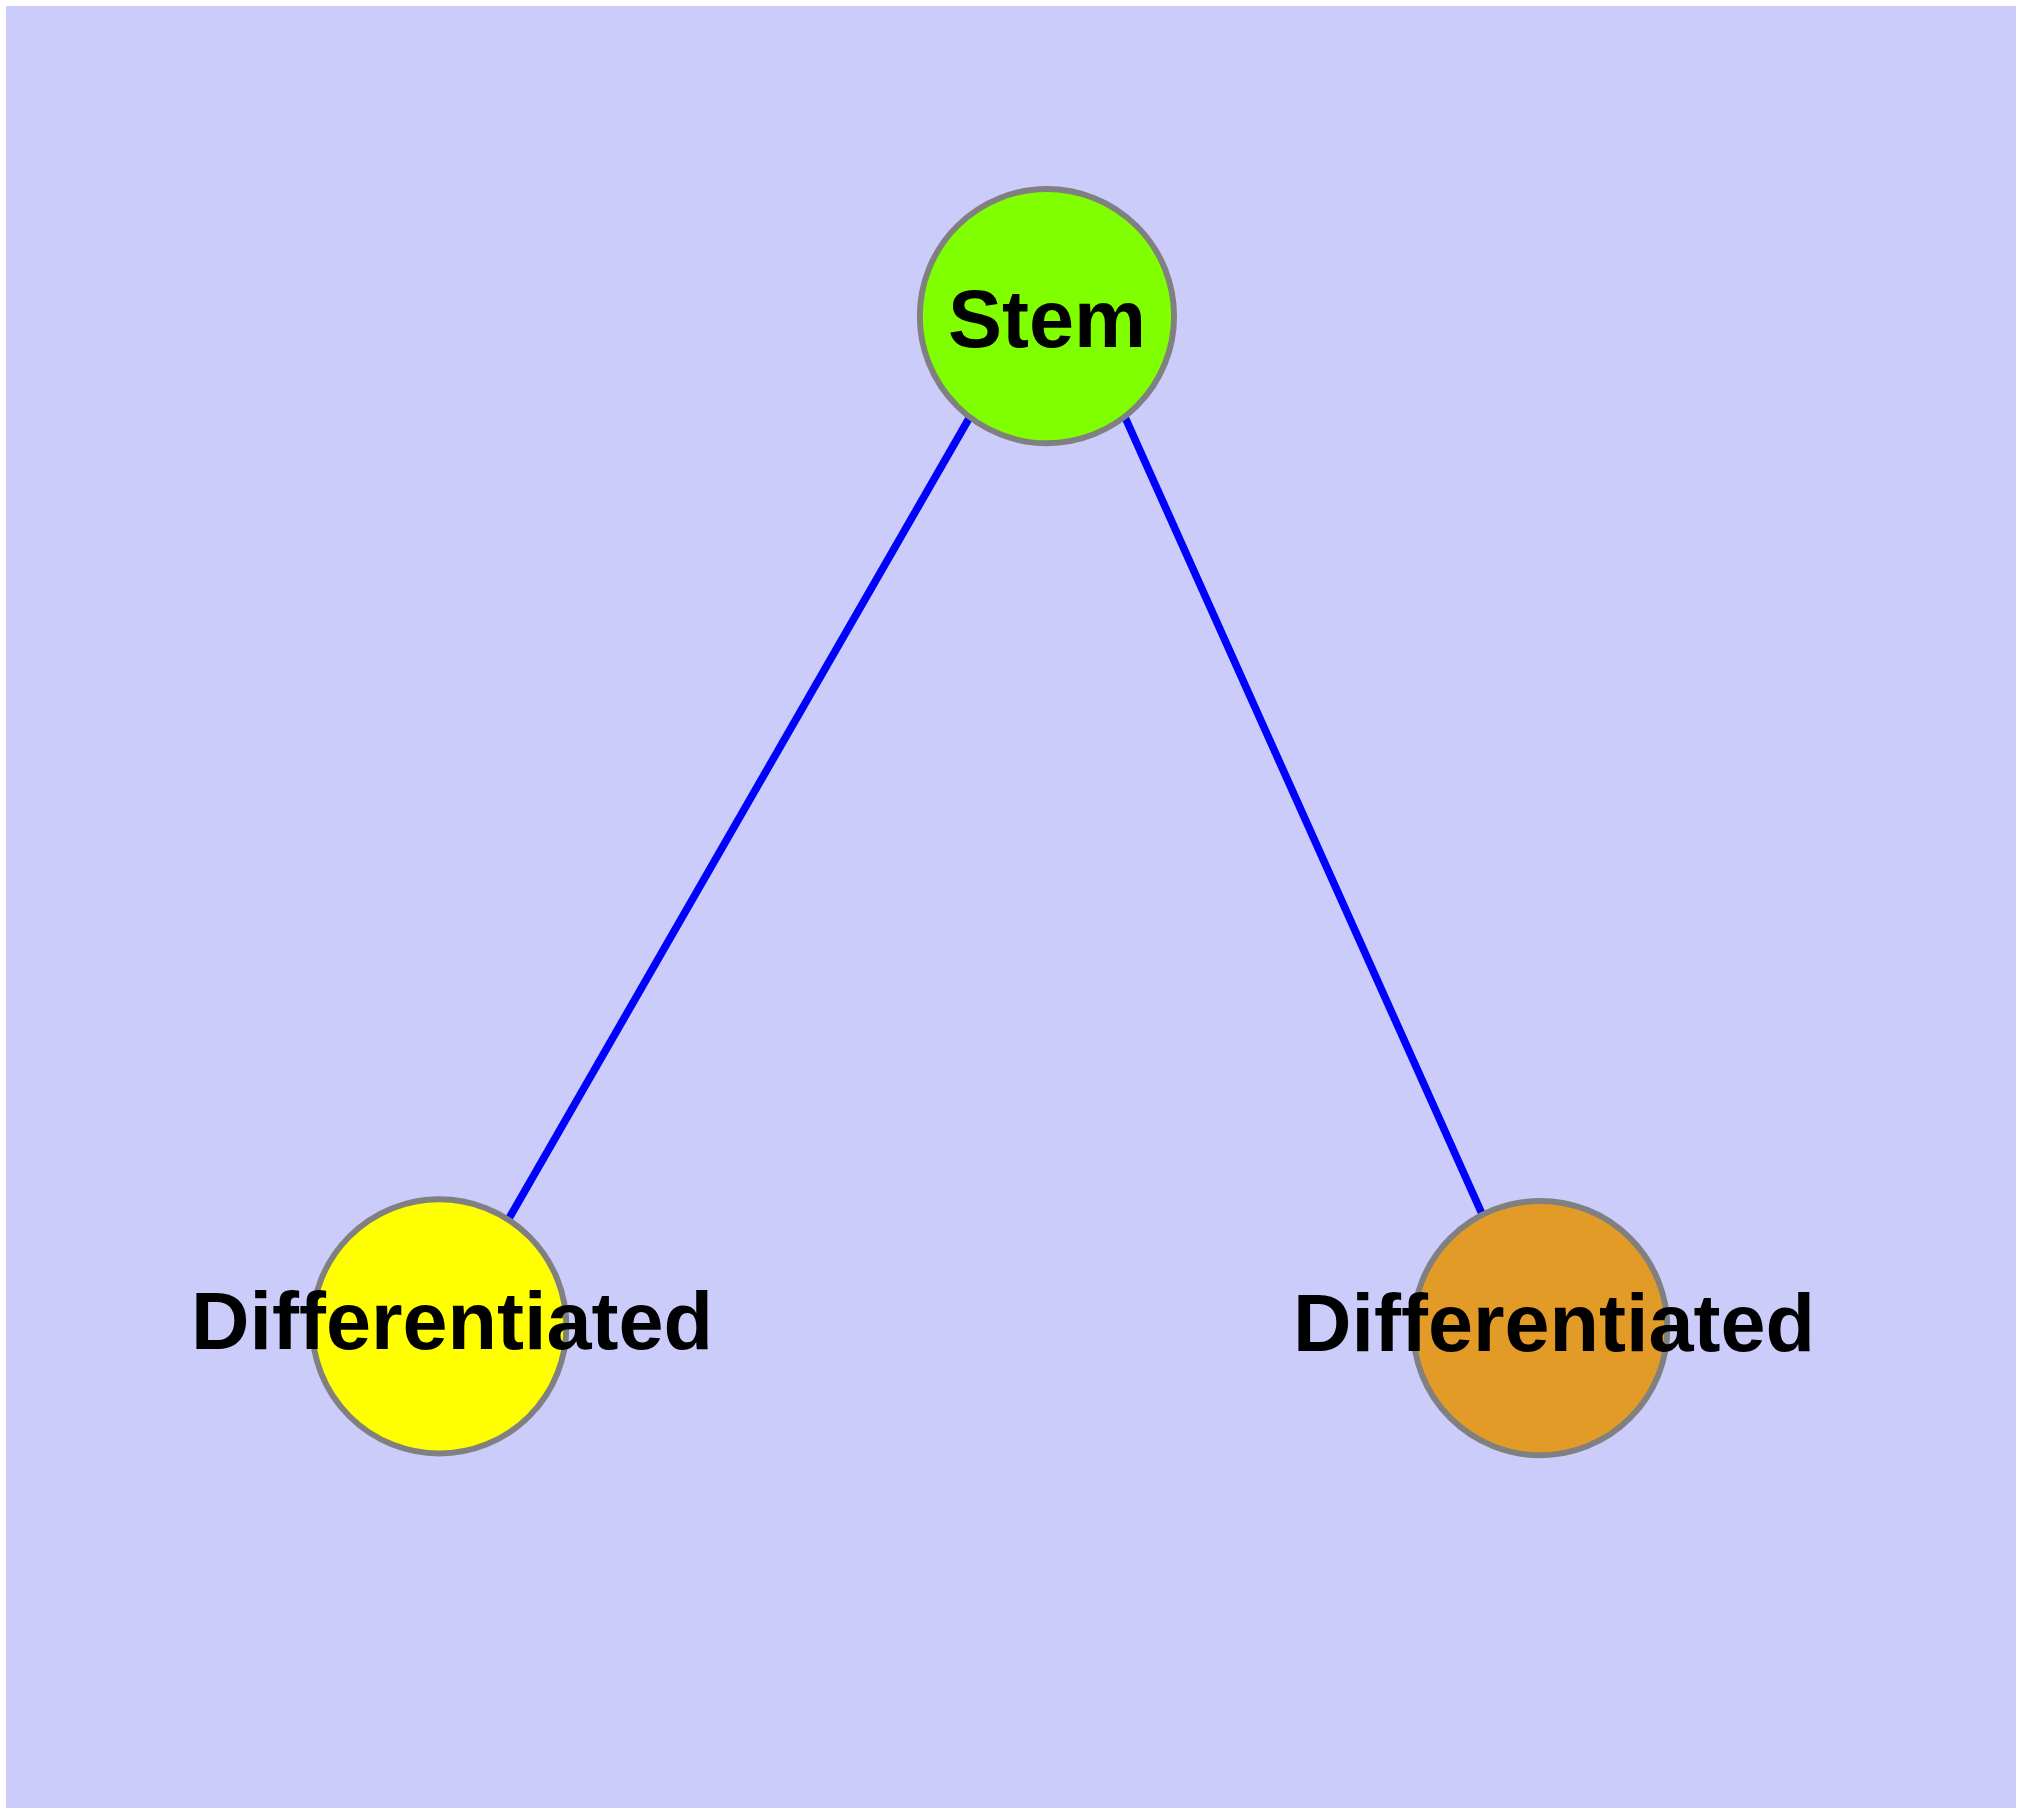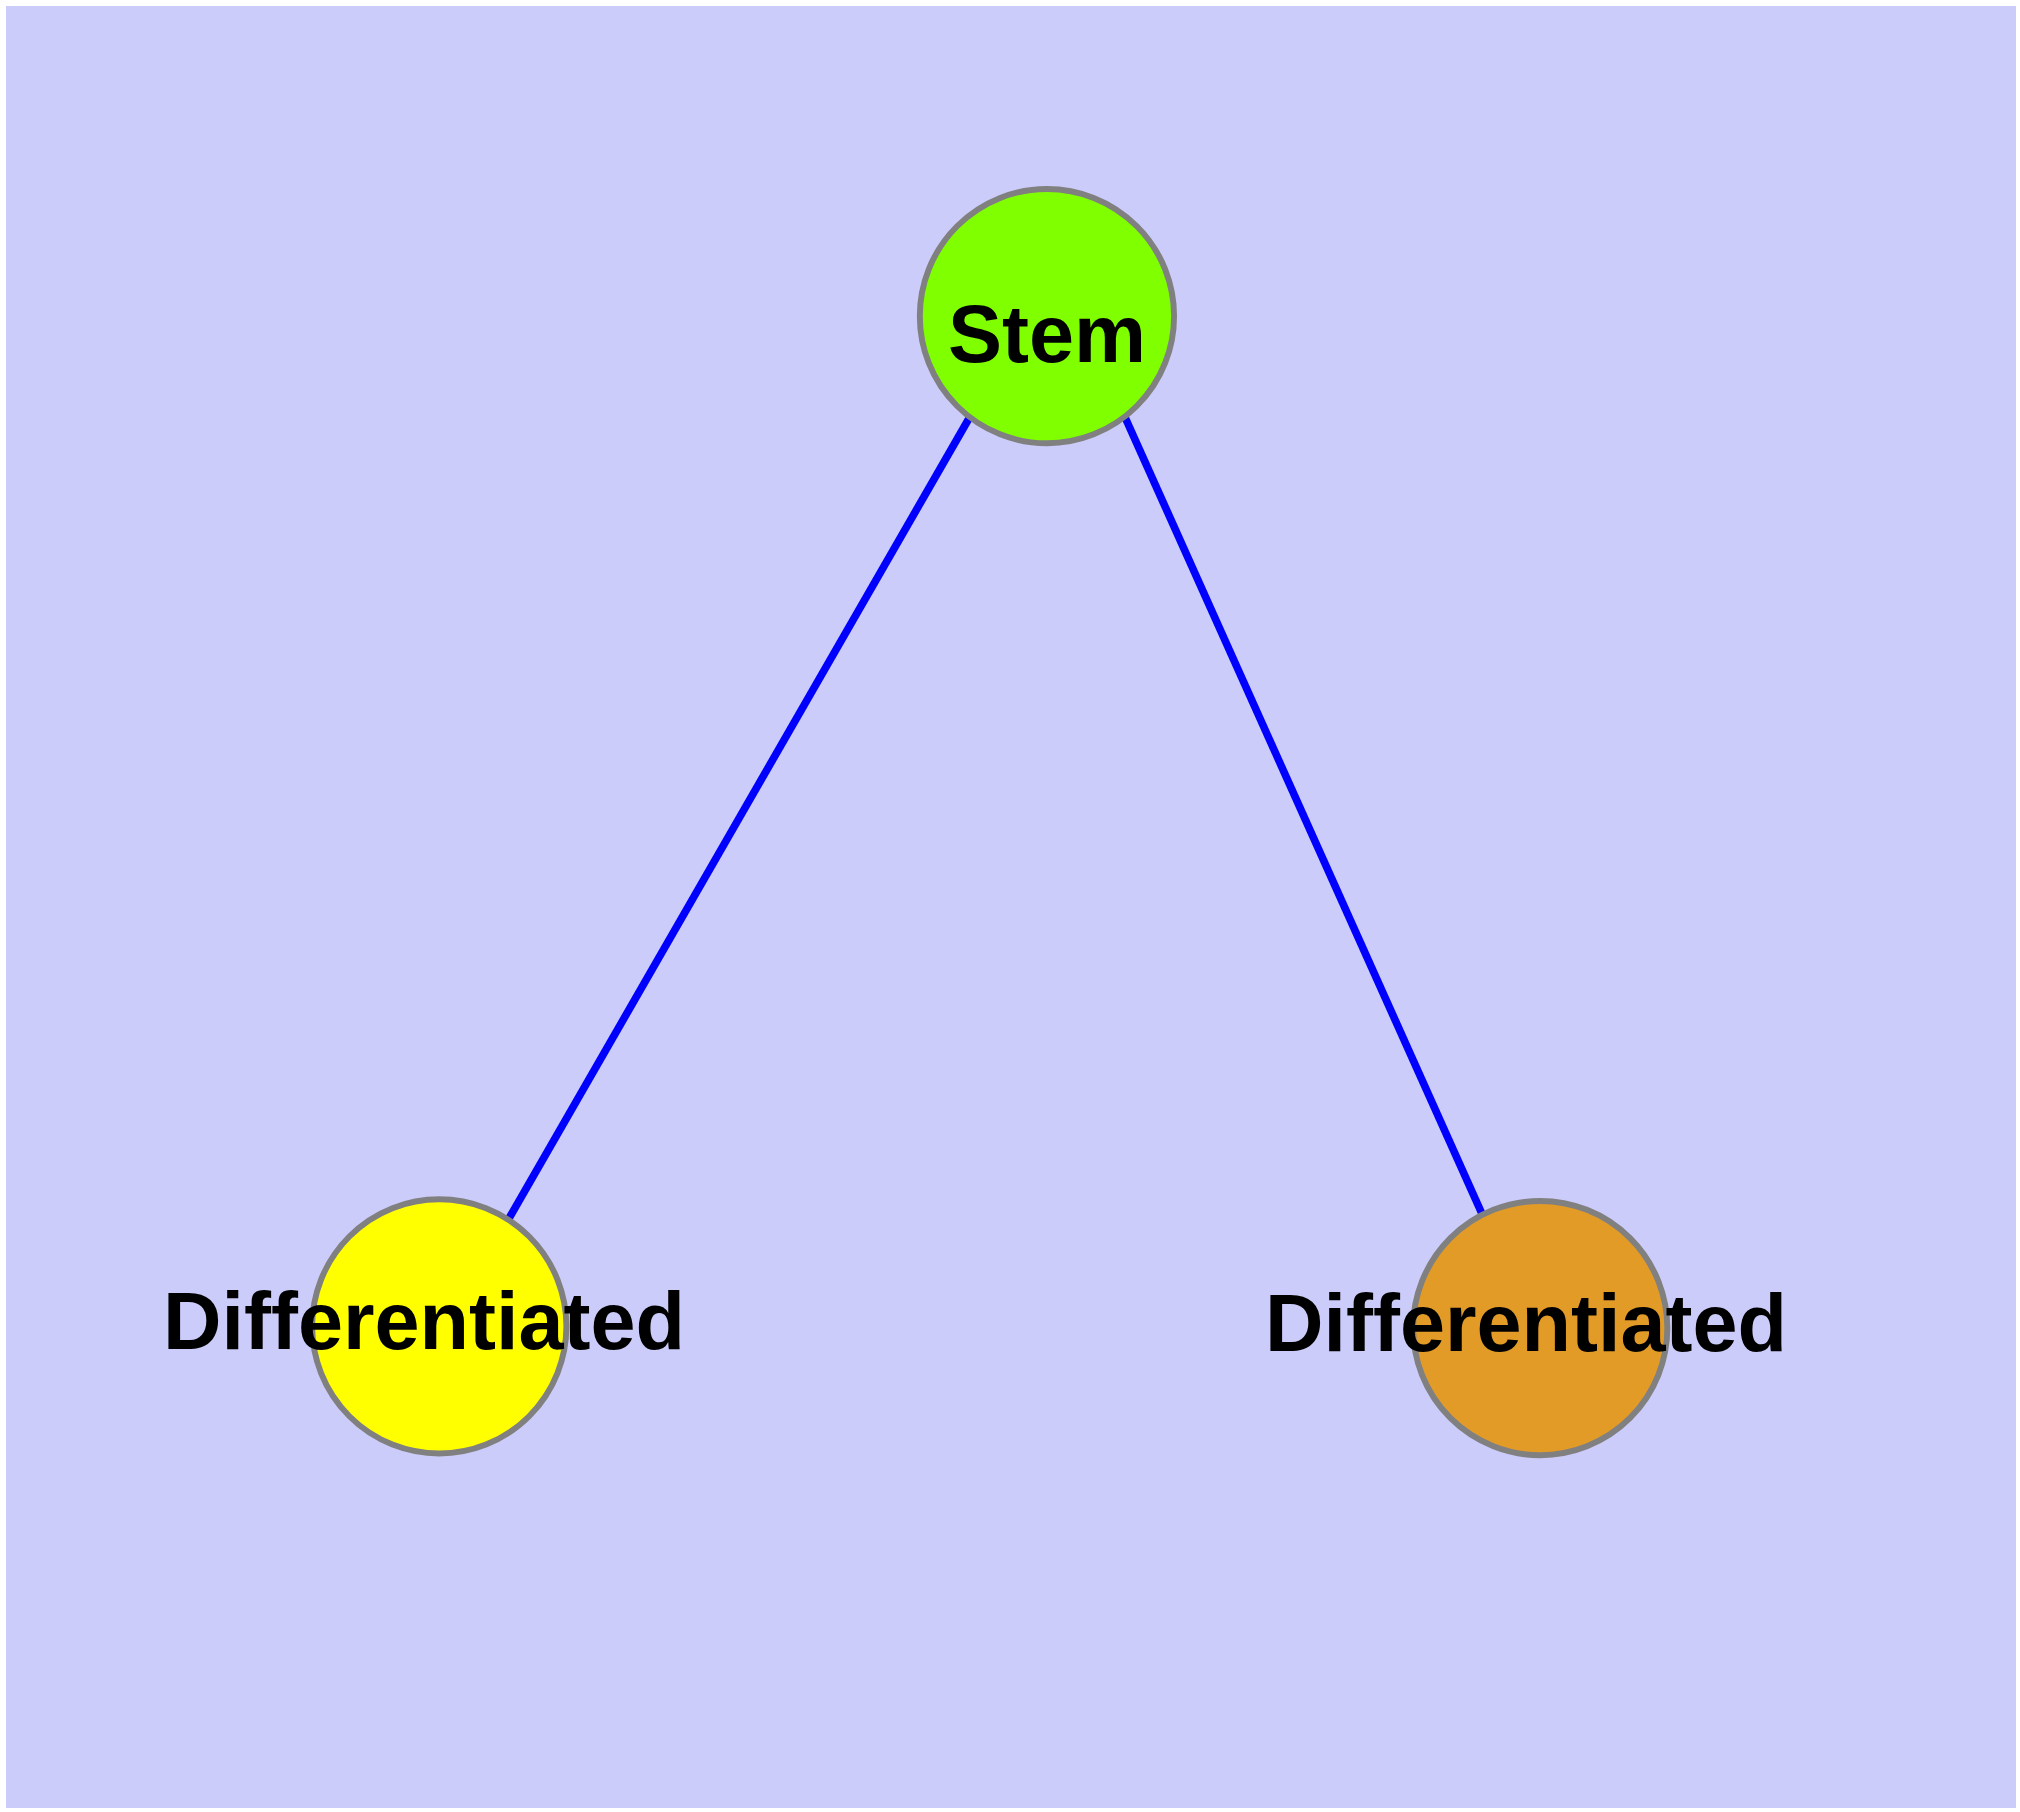--- a/index.html
+++ b/index.html
@@ -64,20 +64,21 @@
     pointer-events: none;
     transform: translate(-50%, -50%);
   }
 
   .node-label.stem {
     font-size: 81px;
   }
 
   .node-label.leaf {
     font-size: 81px;
+    margin-left: 28px;
   }
 </style>
 </head>
 <body>
 
 <div id="canvas">
 
   <div id="plot-surface" style="background: rgb(204, 204, 250);"></div>
 
   <svg id="graph-svg" viewBox="0 0 2384 2138">
@@ -87,21 +88,21 @@
       <line class="edge-line" x1="1327" y1="492" x2="1750" y2="1436" stroke="#0000ff" stroke-width="9"></line>
     </g>
 
     <g>
       <circle class="node-circle" cx="1235" cy="373" r="150" fill="#7fff00" stroke="#808080"></circle>
       <circle class="node-circle" cx="518" cy="1565" r="150" fill="#ffff00" stroke="#808080"></circle>
       <circle class="node-circle" cx="1817" cy="1567" r="150" fill="#e39b28" stroke="#808080"></circle>
     </g>
   </svg>
 
-  <div class="node-label stem" style="left:1047px; top:335px;">Stem</div>
+  <div class="node-label stem" style="left:1047px; top:320px;">Stem</div>
 
   <div class="node-label leaf" style="left:424px; top:1322px;">
     <div>Differentiated</div>
   </div>
 
   <div class="node-label leaf" style="left:1526px; top:1324px;">
     <div>Differentiated</div>
   </div>
 
 </div>

